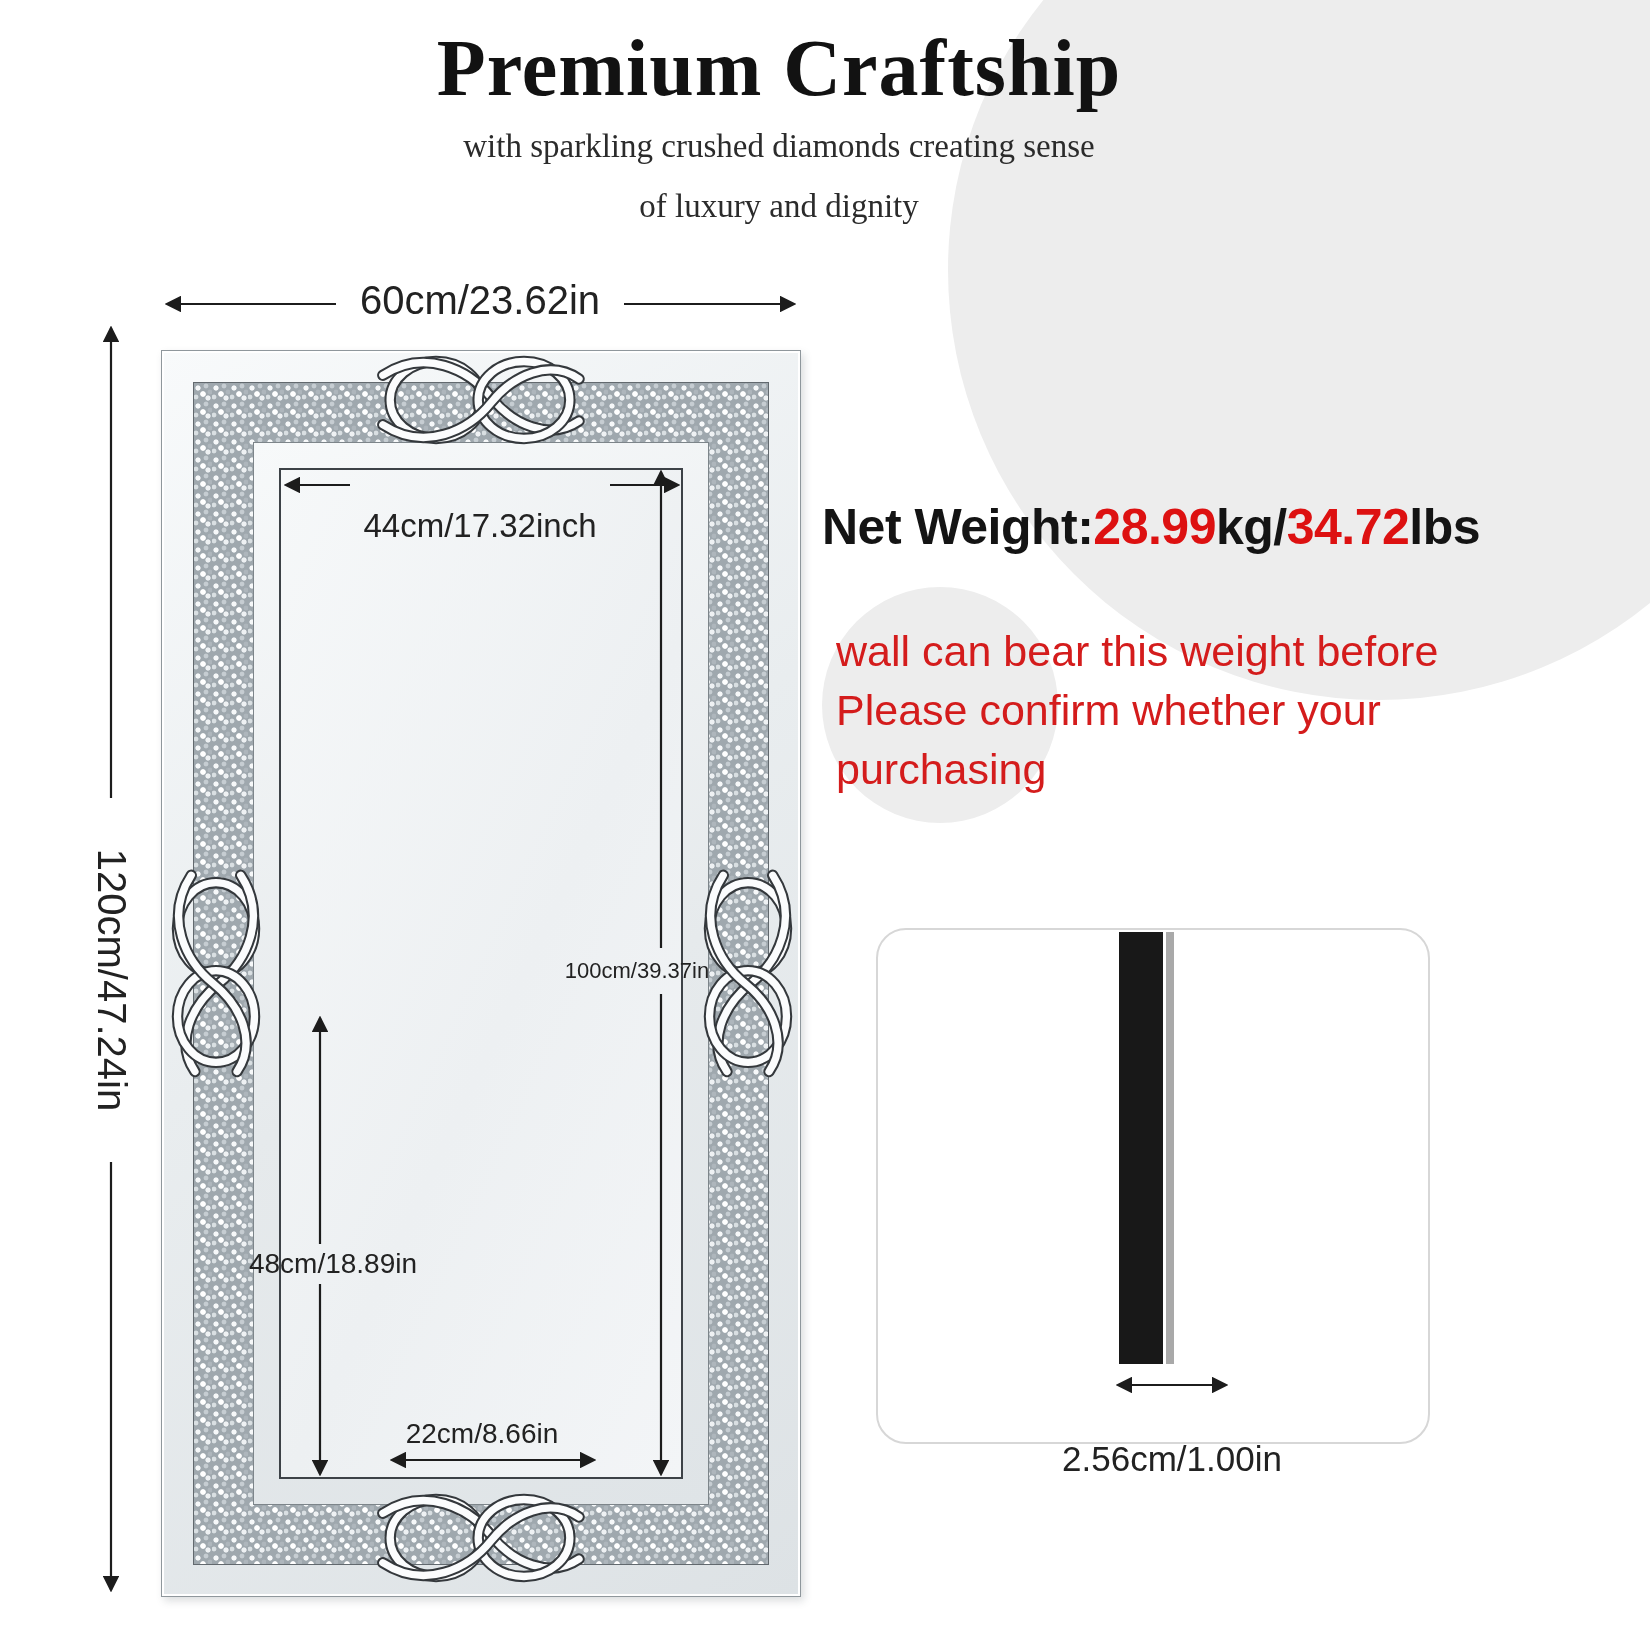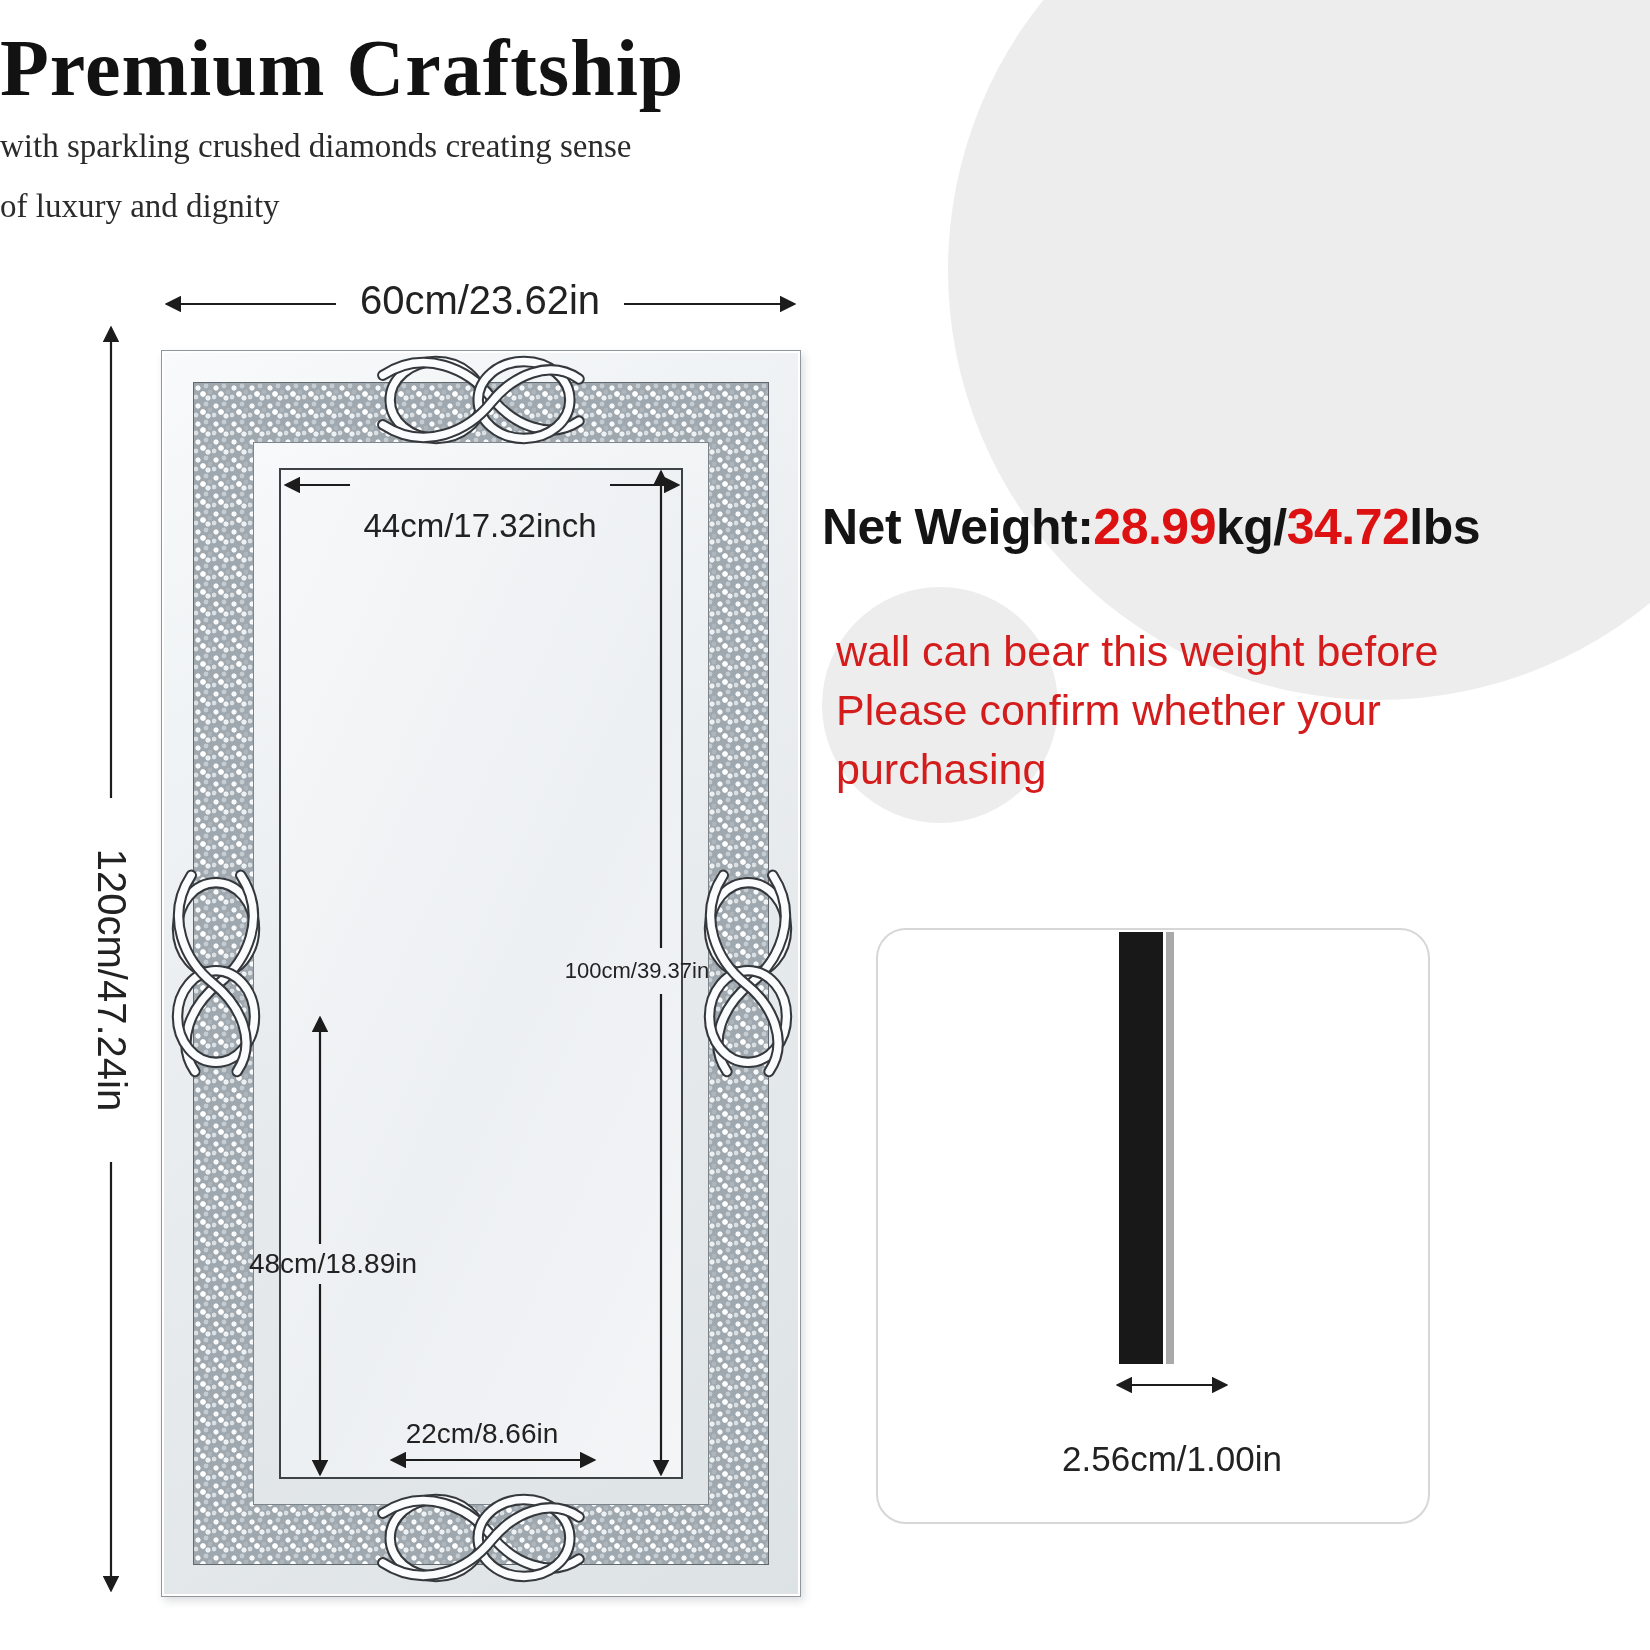--- a/index.html
+++ b/index.html
@@ -6,21 +6,21 @@
   .canvas{
     position:relative;width:1650px;height:1650px;background:#ffffff;
     overflow:hidden;font-family:"Liberation Sans",sans-serif;color:#1c1c1c;
   }
   
   .bg-circle{position:absolute;border-radius:50%;background:var(--circle-gray,#ededed);z-index:0;}
   .circle-big{left:948px;top:-160px;width:860px;height:860px;}
   .circle-small{left:822px;top:587px;width:236px;height:236px;}
 
   
-  .header{position:absolute;left:0;top:24px;width:1558px;text-align:left;z-index:3;}
+  .header{position:absolute;left:0;top:24px;width:1558px;text-align:center;z-index:3;}
   .title{
     margin:0;font-family:"Liberation Serif",serif;font-weight:700;
     font-size:80px;line-height:1.12;color:#121212;letter-spacing:1px;
   }
   .subtitle{
     margin:4px 0 0 0;font-family:"Liberation Serif",serif;font-weight:400;
     font-size:33px;line-height:1.7;color:#2b2b2b;
   }
 
   
@@ -81,21 +81,21 @@
   }
   .net-weight .red{color:var(--accent-red,#dd1111);}
   .warning{
     position:absolute;left:836px;top:622px;width:700px;z-index:3;
     font-size:43px;line-height:59px;color:var(--warning-red,#d41c1c);
   }
   .warning p{margin:0;}
 
   
   .side-card{
-    position:absolute;left:876px;top:928px;width:554px;height:596px;z-index:3;
+    position:absolute;left:876px;top:928px;width:554px;height:516px;z-index:3;
     background:#ffffff;border:2px solid #d7d7d7;border-radius:30px;box-sizing:border-box;
   }
   .side-bar{position:absolute;left:241px;top:2px;height:432px;display:flex;}
   .side-bar-black{width:44px;height:100%;background:#181818;}
   .side-bar-gap{width:3px;height:100%;background:#ffffff;}
   .side-bar-strip{width:8px;height:100%;background:#a9a9a9;}
   .thickness-arrow{position:absolute;left:226px;top:440px;}
   .thickness-label{
     position:absolute;left:294px;top:509px;transform:translate(-50%,0);
     font-size:35px;color:#222222;white-space:nowrap;

